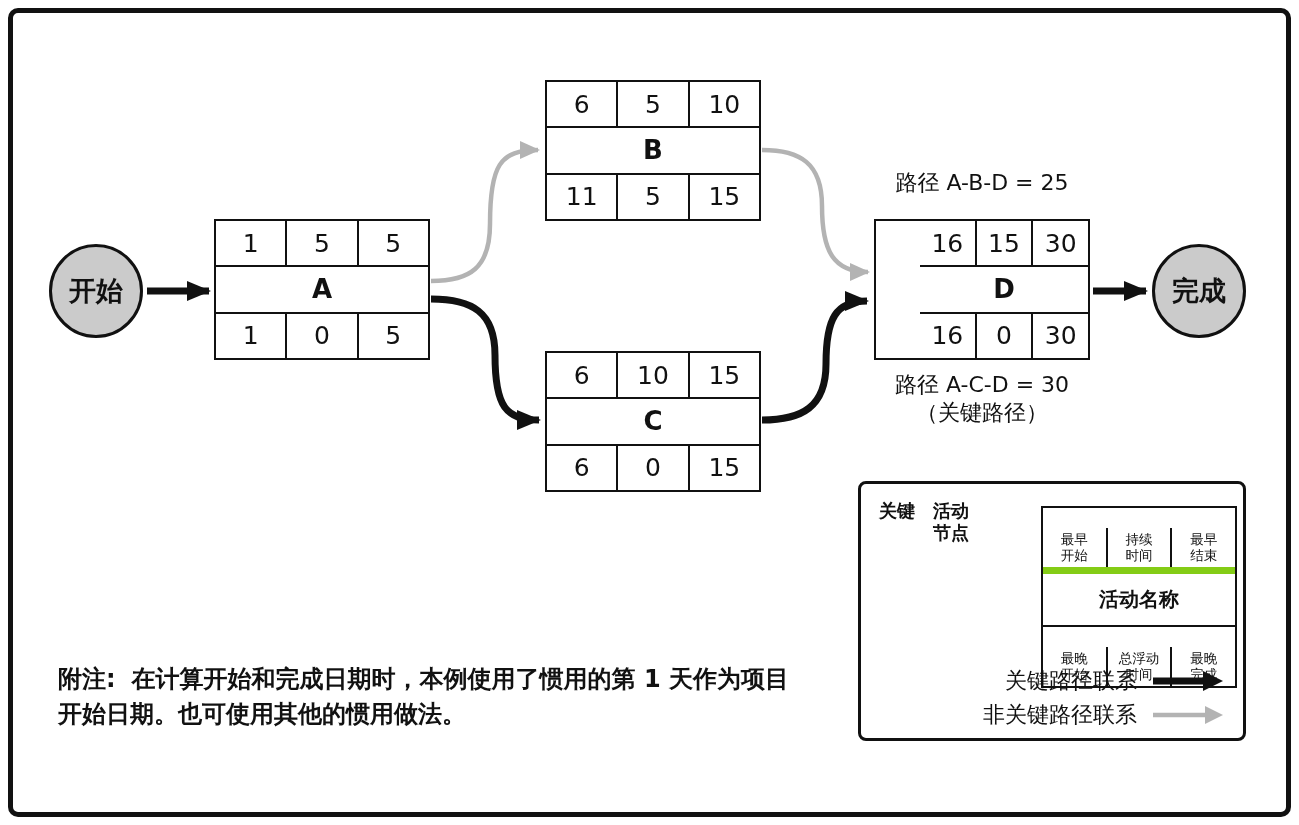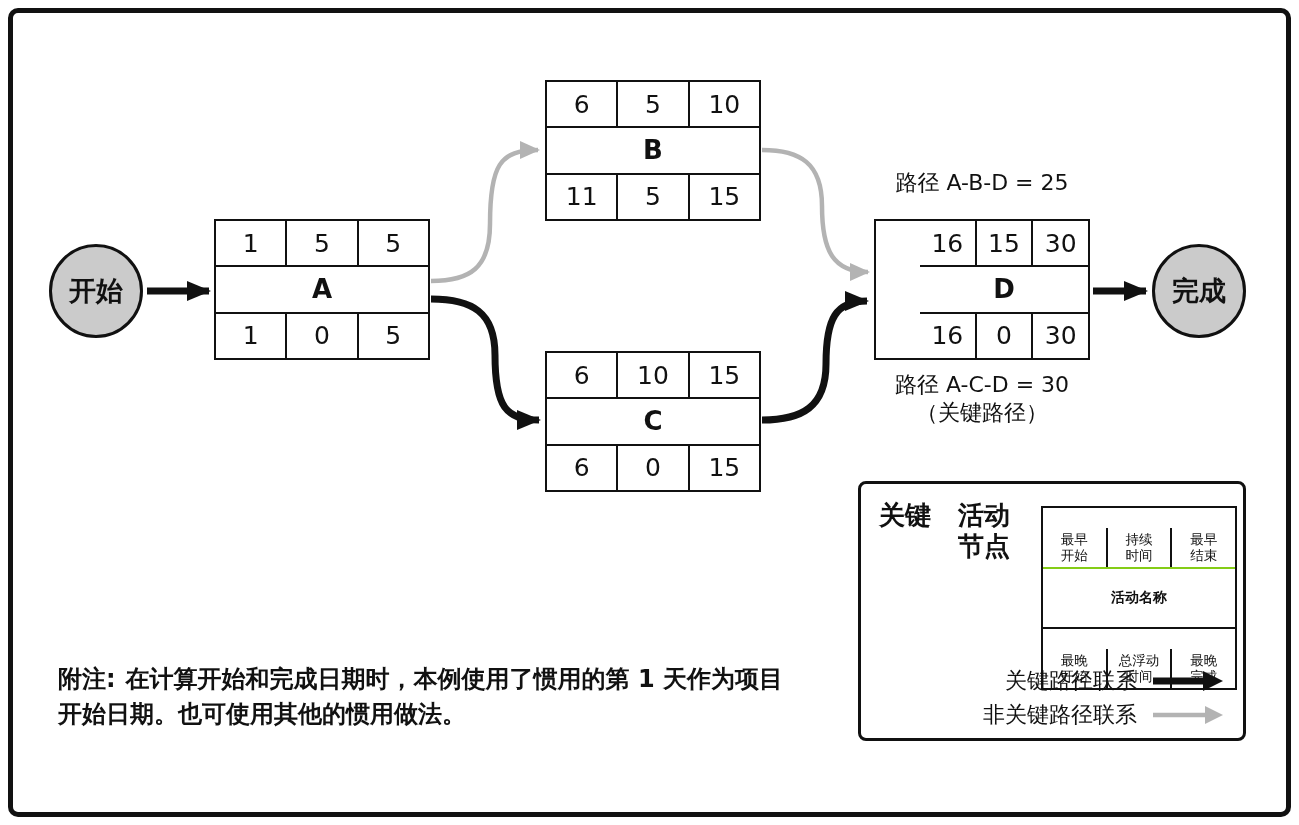--- a/index.html
+++ b/index.html
@@ -21,44 +21,44 @@
                        font-size:25px; border-right:2.5px solid #111; }
   .node .cells .cell:last-child { border-right:none; }
   .node .name { border-top:2.5px solid #111; border-bottom:2.5px solid #111;
                 display:flex; align-items:center; justify-content:center;
                 font-size:26px; font-weight:bold; }
 
   .pathlabel { position:absolute; width:216px; text-align:center; font-size:22px; }
 
   .legend { position:absolute; left:858px; top:481px; width:388px; height:260px;
             border:3px solid #111; border-radius:8px; background:#fff; }
-  .legend-key { position:absolute; left:18px; top:16px; display:flex; gap:27px;
-                font-size:26px; line-height:1.2; }
+  .legend-key { position:absolute; left:18px; top:16px; display:flex; gap:18px;
+                font-size:18px; line-height:1.2; }
   .legend-key .k { font-weight:bold; }
   .pre { white-space:pre-line;font-weight:bold; }
 
   .mininode { position:absolute; left:180px; top:22px; width:196px;
               border:2px solid #111; display:flex; flex-direction:column; background:#fff; }
   .mininode .mrow { display:flex; }
   .mininode .mcell { flex:1; display:flex; align-items:center; justify-content:center;
                      text-align:center; font-size:13.5px; line-height:1.15;
                      border-right:2px solid #111; padding:4px 1px; white-space:pre-line;margin-top:20px; }
   .mininode .mcell:last-child { border-right:none; }
-  .mininode .mname { border-top:2px solid #84cc16; border-bottom:2px solid #111;
+  .mininode .mname { border-top:7px solid #84cc16; border-bottom:2px solid #111;
                      display:flex; align-items:center; justify-content:center;
-                     font-size:14px; font-weight:bold; padding:20px 0; }
+                     font-size:20px; font-weight:bold; padding:12px 0; }
 
   .legend-link { position:absolute; left:0; right:18px; display:flex; align-items:center;
                  justify-content:flex-end; gap:14px; font-size:22px; }
   .legend-link.l1 { top:182px; }
   .legend-link.l2 { top:216px; }
 
   .note { position:absolute; left:58px; top:662px; width:790px;
           font-size:24px; line-height:1.45; }
-  .note .bold { font-weight:bold; margin-right:10px; }
+  .note .bold { font-weight:bold; margin-right:16px; }
 </style>
 </head>
 <body>
 
 <div class="stage">
 
   <div class="frame"></div>
 
   <svg class="arrows" viewBox="0 0 1299 825" xmlns="http://www.w3.org/2000/svg">
     <defs>

